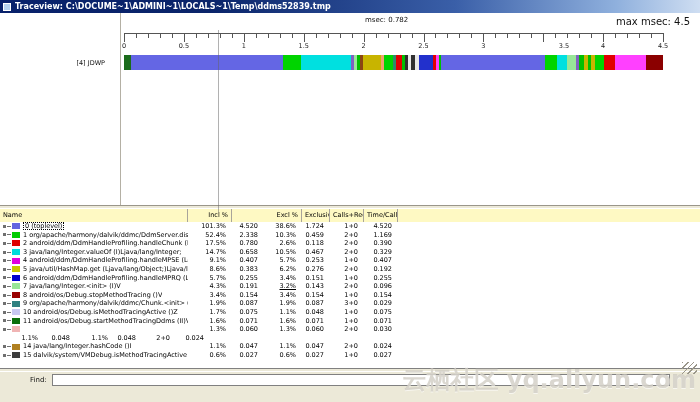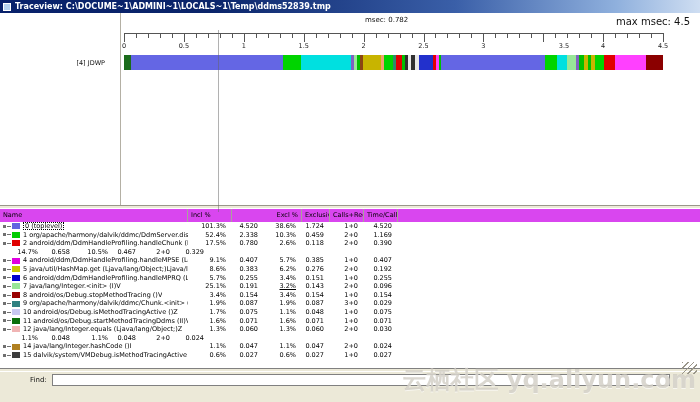--- a/index.html
+++ b/index.html
@@ -25,21 +25,21 @@
   .tick{position:absolute;top:0;width:1px;height:4px;background:#555;}
   .tick.major{height:8px;}
   .tick-label{position:absolute;top:8px;width:24px;text-align:center;font-size:6.5px;color:#222;}
   .thread-label{position:absolute;left:0;top:46px;width:105px;text-align:right;font-size:6.5px;color:#111;}
   .trace-bar{position:absolute;left:124px;top:42px;height:15px;display:flex;z-index:2;}
   .seg{height:100%;flex:none;}
   .cursor-line{position:absolute;left:218px;top:17px;width:1px;height:182px;
     background:rgba(100,100,100,0.5);z-index:3;}
 
   
-  .thead{position:absolute;left:0;top:208px;width:700px;height:13px;background:#d946ef;
+  .thead{position:absolute;left:0;top:208px;width:700px;height:13px;background:#fef9c3;
     border-top:1px solid #fff;border-bottom:1px solid #9a9a9a;display:flex;}
   .hcell{height:13px;line-height:12px;font-size:6.5px;color:#000;box-sizing:border-box;
     border-right:1px solid #a8a49a;padding:0 3px;overflow:hidden;white-space:nowrap;flex:none;}
   .tbody{position:absolute;left:0;top:222px;width:700px;height:146px;background:#fff;
     border-bottom:1px solid #808080;overflow:hidden;}
   .trow{display:flex;height:8.6px;align-items:center;}
   .cell{overflow:hidden;white-space:nowrap;flex:none;font-size:6.5px;color:#000;height:8.6px;
     line-height:8.6px;box-sizing:border-box;}
   .namecell{display:flex;align-items:center;}
   .val{text-align:right;padding-right:6px;}
@@ -173,21 +173,21 @@
         <div class="seg" style="width: 9px; background: rgb(0, 212, 0);"></div>
         <div class="seg" style="width: 11px; background: rgb(224, 0, 0);"></div>
         <div class="seg" style="width: 31px; background: rgb(255, 64, 255);"></div>
         <div class="seg" style="width: 17px; background: rgb(139, 0, 0);"></div>
       </div>
     <div class="cursor-line"></div>
   </div>
 
   <div class="thead">
       <div class="hcell" style="width: 188px; text-align: left;">Name</div>
-      <div class="hcell" style="width: 44px; text-align: left;">Incl %</div>
+      <div class="hcell" style="width: 44px; text-align: right;">Incl %</div>
       <div class="hcell" style="width: 32px; text-align: right; margin-top: 31px;">Inclusive</div>
       <div class="hcell" style="width: 38px; text-align: right;">Excl %</div>
       <div class="hcell" style="width: 28px; text-align: right;">Exclusive</div>
       <div class="hcell" style="width: 34px; text-align: right;">Calls+Recu...</div>
       <div class="hcell" style="width: 34px; text-align: right;">Time/Call</div>
     </div>
   <div class="tbody">
       <div class="trow selected">
         <div class="cell namecell" style="width: 188px;">
           <span class="exp-box"></span>
@@ -224,38 +224,44 @@
           <span class="nm">2 android/ddm/DdmHandleProfiling.handleChunk (Lorg/apach</span>
         </div>
         <div class="cell val" style="width: 44px;">17.5%</div>
         <div class="cell val" style="width: 32px;">0.780</div>
         <div class="cell val" style="width: 38px;">2.6%</div>
         <div class="cell val" style="width: 28px;">0.118</div>
         <div class="cell val" style="width: 34px;">2+0</div>
         <div class="cell val" style="width: 34px;">0.390</div>
       </div>
       <div class="trow">
+        <div class="cell namecell" style="width: 188px;">
+          <span class="exp-box"></span>
+          <span class="exp-line"></span>
+          <span class="chip" style="background: rgb(0, 220, 220);"></span>
+          <span class="nm">3 java/lang/Integer.valueOf (I)Ljava/lang/Integer;</span>
+        </div>
         <div class="cell val" style="width: 44px;">14.7%</div>
         <div class="cell val" style="width: 32px;">0.658</div>
         <div class="cell val" style="width: 38px;">10.5%</div>
         <div class="cell val" style="width: 28px;">0.467</div>
         <div class="cell val" style="width: 34px;">2+0</div>
         <div class="cell val" style="width: 34px;">0.329</div>
       </div>
       <div class="trow">
         <div class="cell namecell" style="width: 188px;">
           <span class="exp-box"></span>
           <span class="exp-line"></span>
           <span class="chip" style="background: rgb(224, 0, 224);"></span>
           <span class="nm">4 android/ddm/DdmHandleProfiling.handleMPSE (Lorg/apache</span>
         </div>
         <div class="cell val" style="width: 44px;">9.1%</div>
         <div class="cell val" style="width: 32px;">0.407</div>
         <div class="cell val" style="width: 38px;">5.7%</div>
-        <div class="cell val" style="width: 28px;">0.385</div>
+        <div class="cell val" style="width: 28px;">0.253</div>
         <div class="cell val" style="width: 34px;">1+0</div>
         <div class="cell val" style="width: 34px;">0.407</div>
       </div>
       <div class="trow">
         <div class="cell namecell" style="width: 188px;">
           <span class="exp-box"></span>
           <span class="exp-line"></span>
           <span class="chip" style="background: rgb(200, 200, 0);"></span>
           <span class="nm">5 java/util/HashMap.get (Ljava/lang/Object;)Ljava/lang/O</span>
         </div>
@@ -280,21 +286,21 @@
         <div class="cell val" style="width: 34px;">1+0</div>
         <div class="cell val" style="width: 34px;">0.255</div>
       </div>
       <div class="trow">
         <div class="cell namecell" style="width: 188px;">
           <span class="exp-box"></span>
           <span class="exp-line"></span>
           <span class="chip" style="background: rgb(152, 230, 152);"></span>
           <span class="nm">7 java/lang/Integer.&lt;init&gt; (I)V</span>
         </div>
-        <div class="cell val" style="width: 44px;">25.1%</div>
+        <div class="cell val" style="width: 44px;">4.3%</div>
         <div class="cell val" style="width: 32px;">0.191</div>
         <div class="cell val" style="width: 38px; text-decoration: underline;">3.2%</div>
         <div class="cell val" style="width: 28px;">0.143</div>
         <div class="cell val" style="width: 34px;">2+0</div>
         <div class="cell val" style="width: 34px;">0.096</div>
       </div>
       <div class="trow">
         <div class="cell namecell" style="width: 188px;">
           <span class="exp-box"></span>
           <span class="exp-line"></span>
@@ -348,21 +354,20 @@
         <div class="cell val" style="width: 38px;">1.6%</div>
         <div class="cell val" style="width: 28px;">0.071</div>
         <div class="cell val" style="width: 34px;">1+0</div>
         <div class="cell val" style="width: 34px;">0.071</div>
       </div>
       <div class="trow">
         <div class="cell namecell" style="width: 188px;">
           <span class="exp-box"></span>
           <span class="exp-line"></span>
           <span class="chip" style="background: rgb(240, 180, 180);"></span>
-          <span class="nm">12 java/lang/Integer.equals (Ljava/lang/Object;)Z</span>
         </div>
         <div class="cell val" style="width: 44px;">1.3%</div>
         <div class="cell val" style="width: 32px;">0.060</div>
         <div class="cell val" style="width: 38px;">1.3%</div>
         <div class="cell val" style="width: 28px;">0.060</div>
         <div class="cell val" style="width: 34px;">2+0</div>
         <div class="cell val" style="width: 34px;">0.030</div>
       </div>
       <div class="trow">
         <div class="cell val" style="width: 44px;">1.1%</div>

